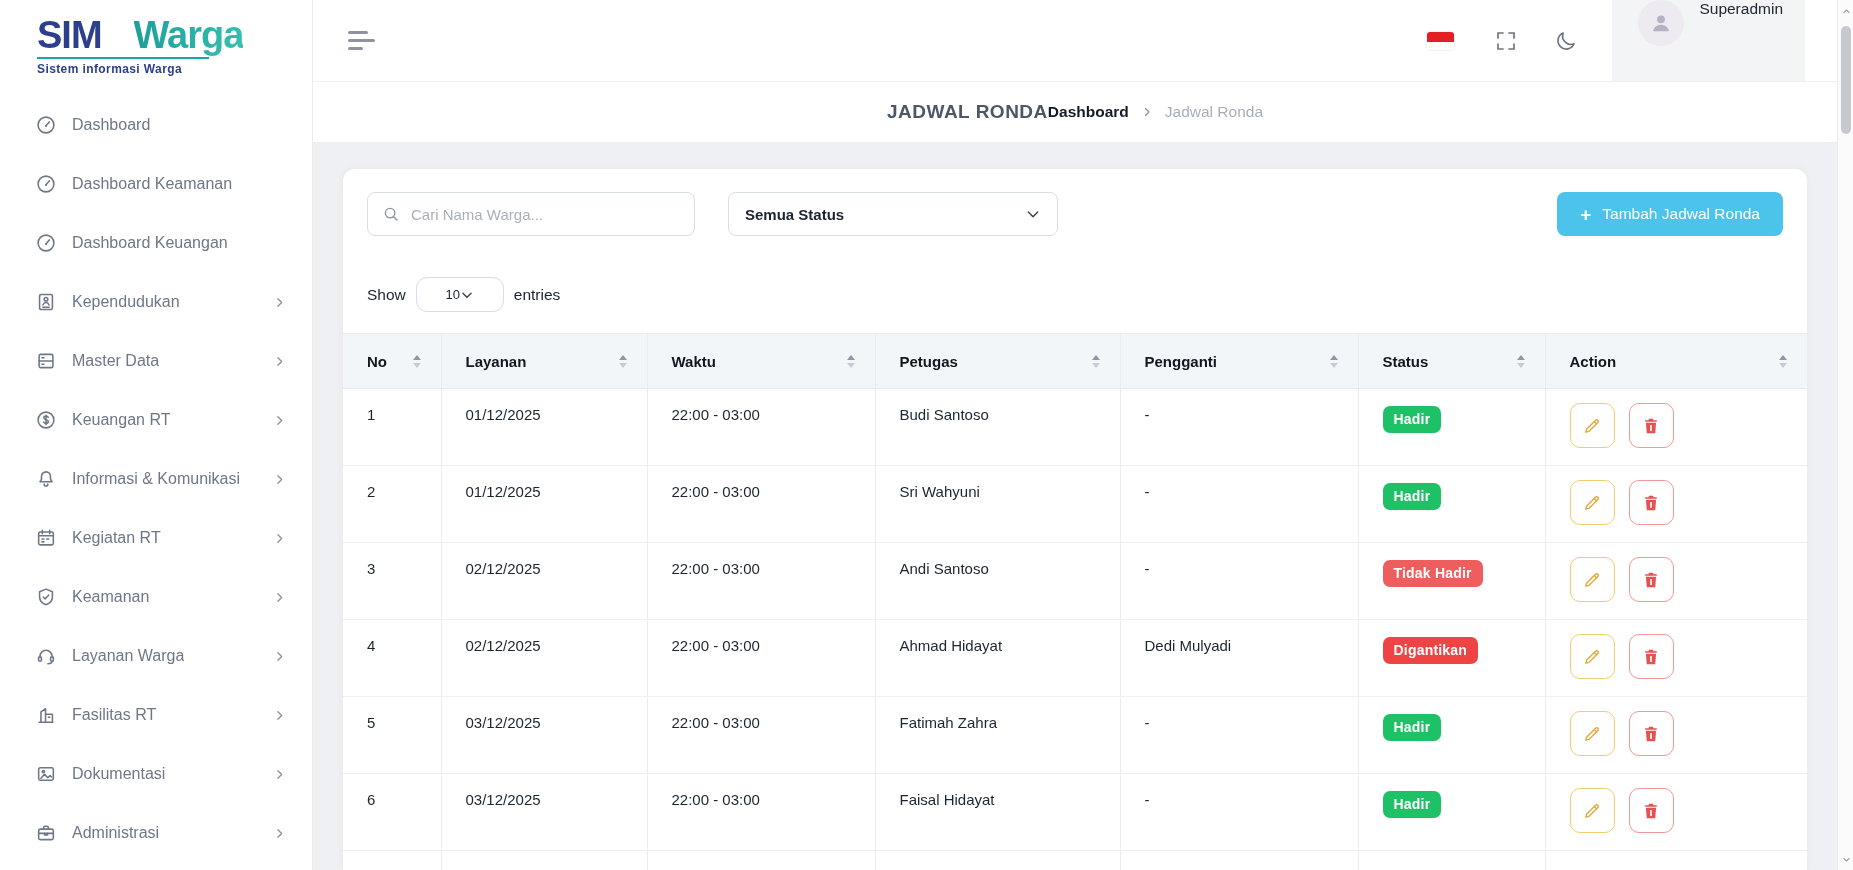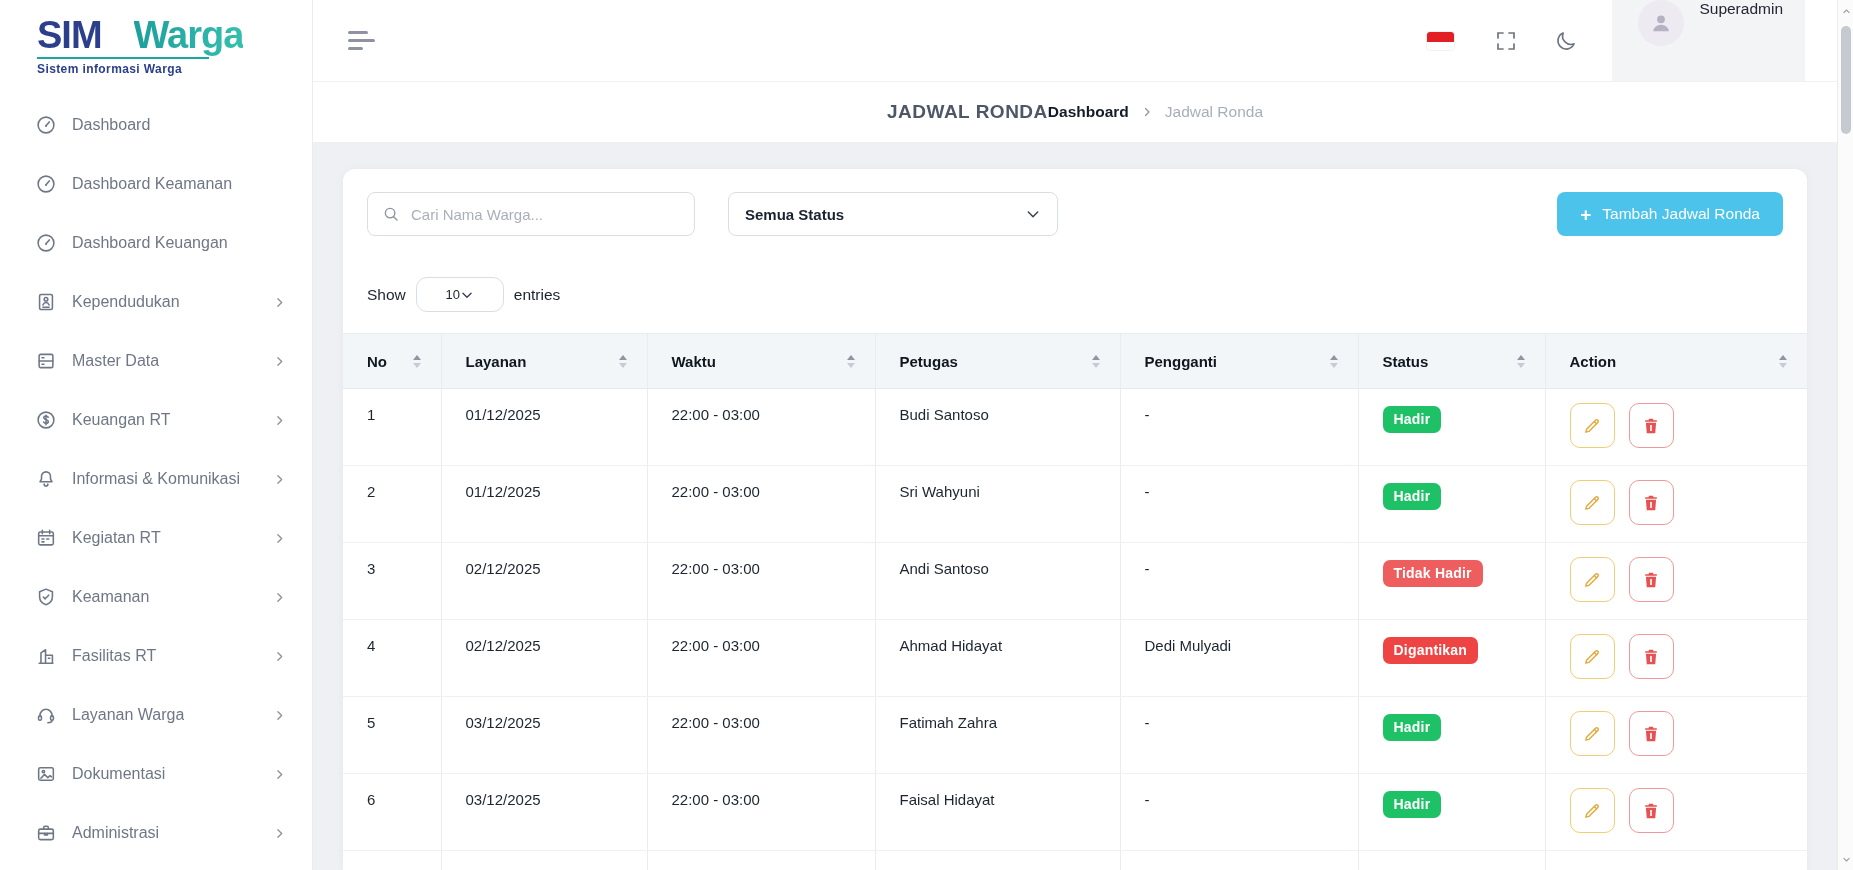--- a/index.html
+++ b/index.html
@@ -216,40 +216,40 @@
           <span class="side-label">Keamanan</span>
           <span class="side-chev">
             <svg viewBox="0 0 24 24" fill="none" stroke="currentColor" stroke-width="2.4" stroke-linecap="round" stroke-linejoin="round">
               <path d="M9 5l7 7-7 7"></path>
             </svg>
           </span>
         </div>
         <div class="side-item">
           <span class="side-icon">
             <svg viewBox="0 0 24 24" fill="none" stroke="currentColor" stroke-width="1.7" stroke-linecap="round" stroke-linejoin="round">
-              <path d="M4.5 20h15M6.5 20V8.6l5-3.4V20M11.5 20h7.5v-8.8h-7.5M14.6 14.4h1.6"></path>
-            </svg>
-          </span>
-          <span class="side-label">Fasilitas RT</span>
-          <span class="side-chev">
-            <svg viewBox="0 0 24 24" fill="none" stroke="currentColor" stroke-width="2.4" stroke-linecap="round" stroke-linejoin="round">
-              <path d="M9 5l7 7-7 7"></path>
-            </svg>
-          </span>
-        </div>
-        <div class="side-item">
-          <span class="side-icon">
-            <svg viewBox="0 0 24 24" fill="none" stroke="currentColor" stroke-width="1.7" stroke-linecap="round" stroke-linejoin="round">
               <path d="M5.4 13.6v-1.2a6.6 6.6 0 0 1 13.2 0v1.2"></path>
               <rect x="3.9" y="12.8" width="3.1" height="5" rx="1.5"></rect>
               <rect x="17" y="12.8" width="3.1" height="5" rx="1.5"></rect>
               <path d="M18.6 17.8c0 1.8-2.1 2.7-4.6 2.7"></path>
             </svg>
           </span>
           <span class="side-label">Layanan Warga</span>
+          <span class="side-chev">
+            <svg viewBox="0 0 24 24" fill="none" stroke="currentColor" stroke-width="2.4" stroke-linecap="round" stroke-linejoin="round">
+              <path d="M9 5l7 7-7 7"></path>
+            </svg>
+          </span>
+        </div>
+        <div class="side-item">
+          <span class="side-icon">
+            <svg viewBox="0 0 24 24" fill="none" stroke="currentColor" stroke-width="1.7" stroke-linecap="round" stroke-linejoin="round">
+              <path d="M4.5 20h15M6.5 20V8.6l5-3.4V20M11.5 20h7.5v-8.8h-7.5M14.6 14.4h1.6"></path>
+            </svg>
+          </span>
+          <span class="side-label">Fasilitas RT</span>
           <span class="side-chev">
             <svg viewBox="0 0 24 24" fill="none" stroke="currentColor" stroke-width="2.4" stroke-linecap="round" stroke-linejoin="round">
               <path d="M9 5l7 7-7 7"></path>
             </svg>
           </span>
         </div>
         <div class="side-item">
           <span class="side-icon">
             <svg viewBox="0 0 24 24" fill="none" stroke="currentColor" stroke-width="1.7" stroke-linecap="round" stroke-linejoin="round">
               <rect x="4" y="5.2" width="16" height="13.6" rx="1.8"></rect>

